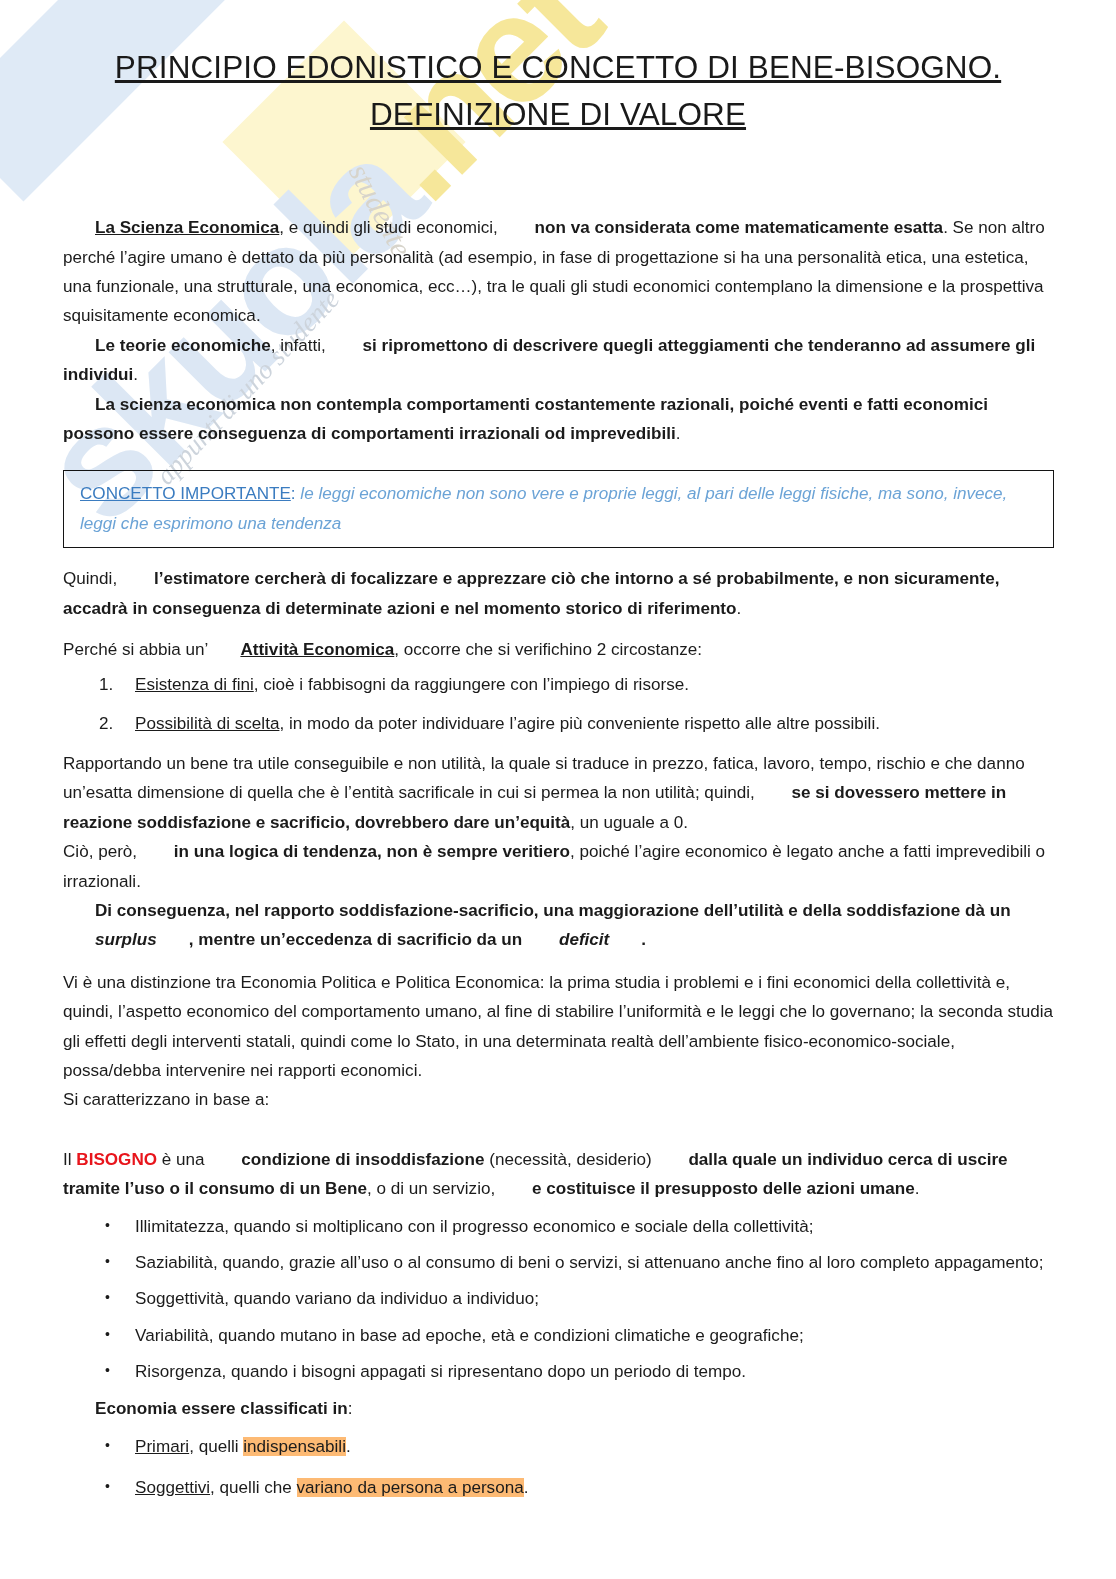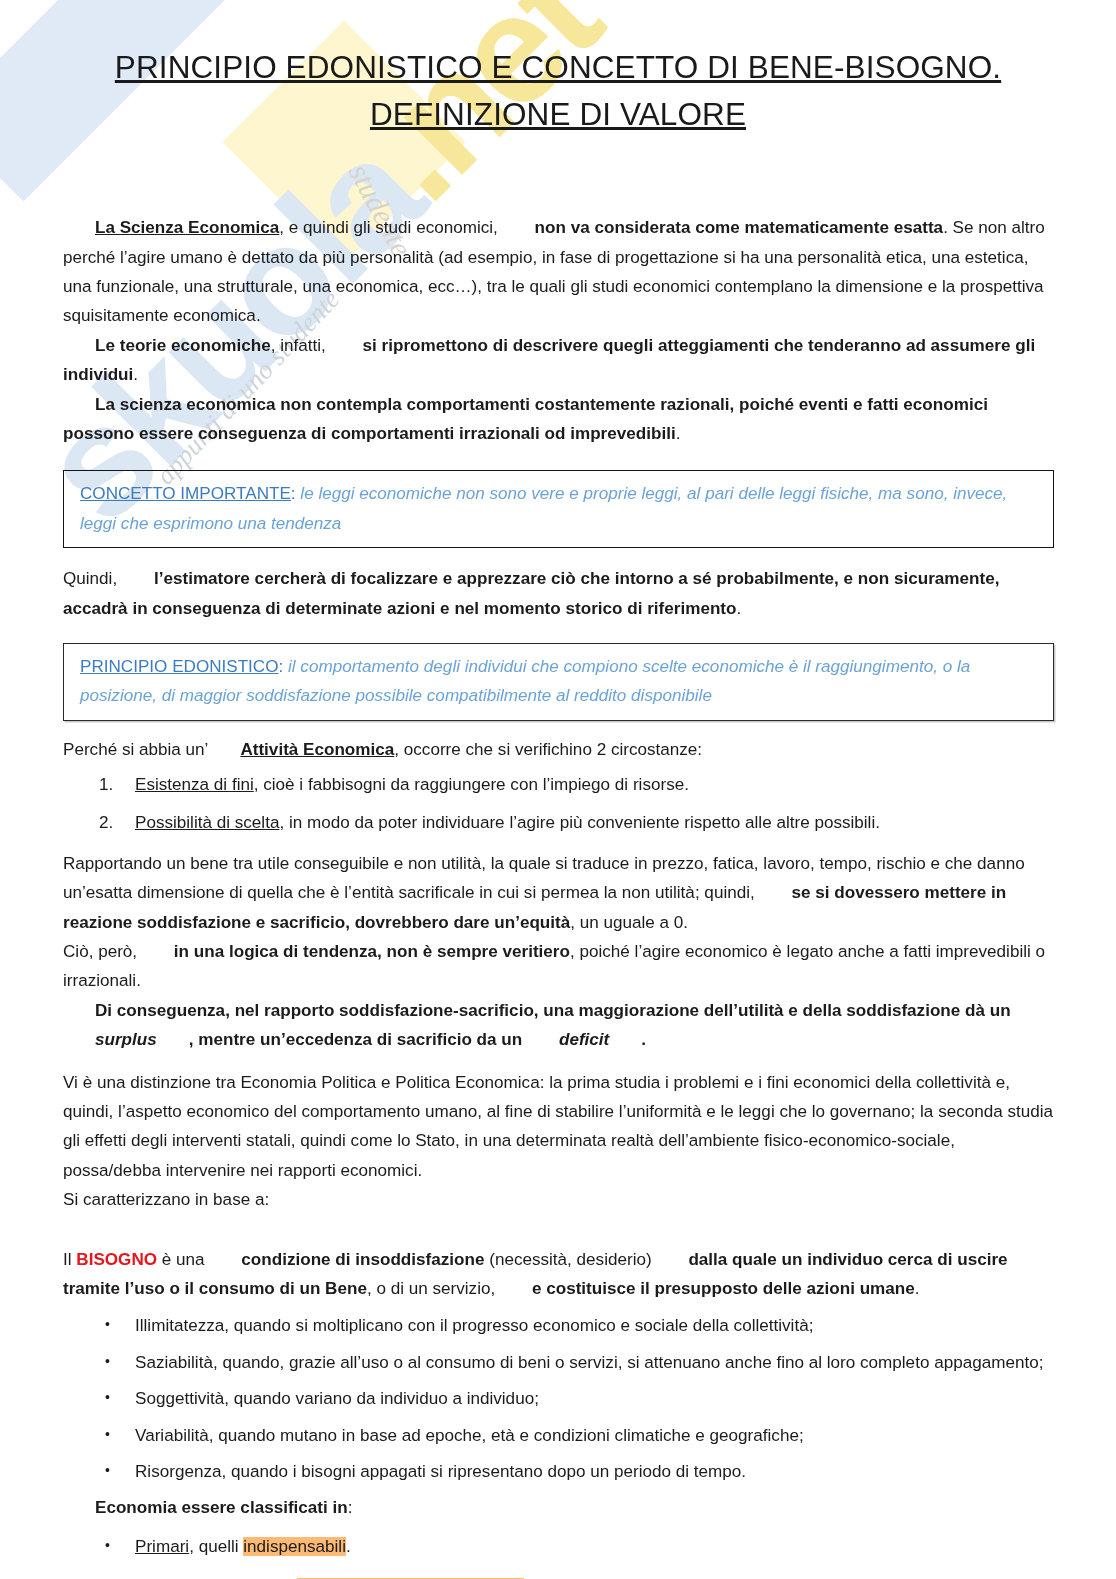--- a/index.html
+++ b/index.html
@@ -206,23 +206,20 @@
       <p class="para"><b>Le teorie economiche</b><span>, infatti, </span><b>si ripromettono di descrivere quegli atteggiamenti che tenderanno ad assumere gli individui</b><span>.</span></p>
 
       <p class="para"><b>La scienza economica non contempla comportamenti costantemente razionali, poiché eventi e fatti economici possono essere conseguenza di comportamenti irrazionali od imprevedibili</b><span>.</span></p>
 
       <div class="callout" style="margin-top:22px;">
         <p><span class="lbl">CONCETTO IMPORTANTE</span><span>: </span><span class="body">le leggi economiche non sono vere e proprie leggi, al pari delle leggi fisiche, ma sono, invece, leggi che esprimono una tendenza</span></p>
       </div>
 
       <p class="para" style="margin-top:16px;"><span>Quindi, </span><b>l’estimatore cercherà di focalizzare e apprezzare ciò che intorno a sé probabilmente, e non sicuramente, accadrà in conseguenza di determinate azioni e nel momento storico di riferimento</b><span>.</span></p>
 
-      <div class="callout soft" style="margin-top:20px;">
-        <p><span class="lbl">PRINCIPIO EDONISTICO</span><span>: </span><span class="body">il comportamento degli individui che compiono scelte economiche è il raggiungimento, o la posizione, di maggior soddisfazione possibile compatibilmente al reddito disponibile</span></p>
-      </div>
 
       <p class="para" style="margin-top:12px;"><span>Perché si abbia un’</span><b class="u">Attività Economica</b><span>, occorre che si verifichino 2 circostanze:</span></p>
 
       <ol class="numlist">
         <li>
           <span class="marker">1.</span><span class="u">Esistenza di fini</span><span>, cioè i fabbisogni da raggiungere con l’impiego di risorse.</span>
         </li>
         <li>
           <span class="marker">2.</span><span class="u">Possibilità di scelta</span><span>, in modo da poter individuare l’agire più conveniente rispetto alle altre possibili.</span>
         </li>

